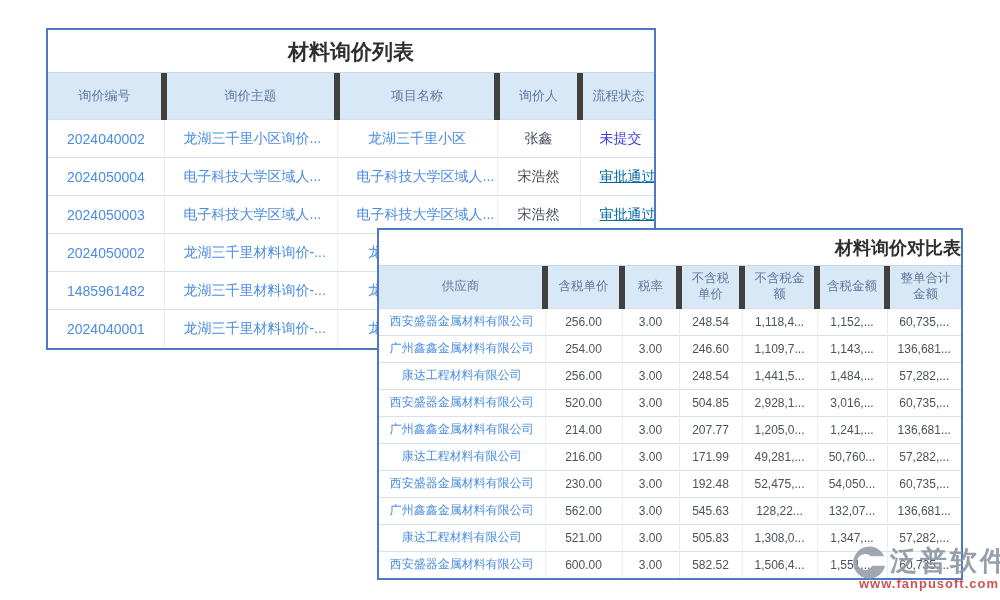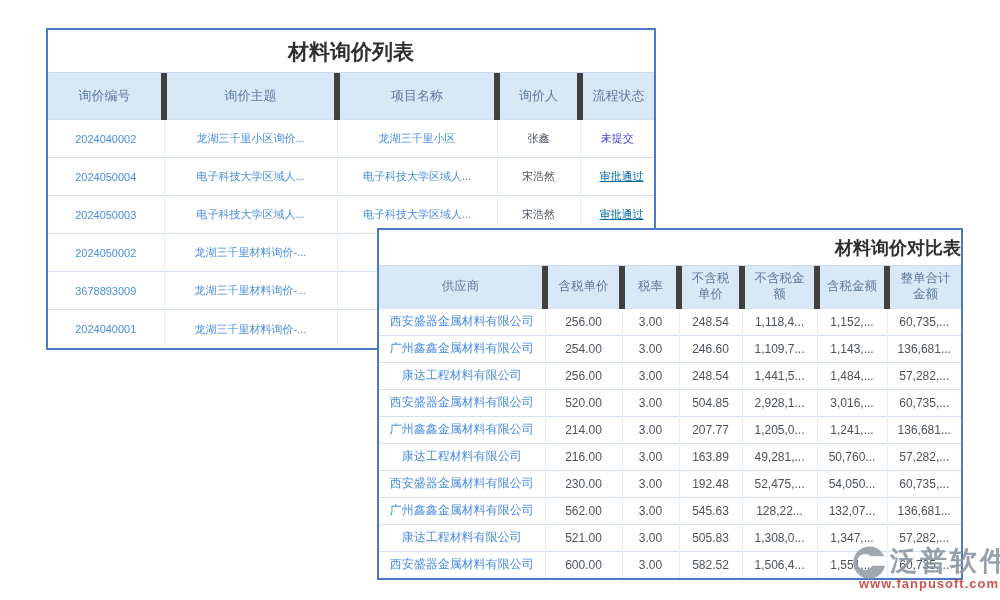--- a/index.html
+++ b/index.html
@@ -15,21 +15,21 @@
     border-left:6px solid #404040; line-height:1.25; }
   th:first-child { border-left:none; }
   td { text-align:center; border-top:1px solid #d4e0ee; border-left:1px solid #e7eef7;
     overflow:hidden; white-space:nowrap; }
   td:first-child { border-left:none; }
 
   
   #list-panel { left:46px; top:28px; width:610px; z-index:1; }
   #list-panel .panel-title { height:43px; line-height:43px; font-size:21px; }
   #list-panel th { height:39px; font-size:13px; padding:15px 4px; }
-  #list-panel td { height:38px; font-size:11px; padding:0 19px; }
+  #list-panel td { height:38px; font-size:14px; padding:0 19px; }
 
   
   #cmp-panel { left:377px; top:228px; width:586px; z-index:2; }
   #cmp-panel .panel-title { height:36px; line-height:36px; font-size:18px;text-align:right; }
   #cmp-panel th { height:42px; font-size:12.5px; padding:0 7px; white-space:normal; }
   #cmp-panel td { height:27px; font-size:12px; padding:0 4px; }
 
   .link { color:#4a8ce0; cursor:pointer; }
   .person { color:#474e5a; }
   .num { color:#4d525c; }
@@ -90,21 +90,21 @@
           <td class="status approved">审批通过</td>
         </tr>
         <tr>
           <td class="link">2024050002</td>
           <td class="link">龙湖三千里材料询价-...</td>
           <td class="link">龙湖三千里小区</td>
           <td class="person"></td>
           <td class="status "></td>
         </tr>
         <tr>
-          <td class="link">3678893009</td>
+          <td class="link">1485961482</td>
           <td class="link">龙湖三千里材料询价-...</td>
           <td class="link">龙湖三千里小区</td>
           <td class="person"></td>
           <td class="status "></td>
         </tr>
         <tr>
           <td class="link">2024040001</td>
           <td class="link">龙湖三千里材料询价-...</td>
           <td class="link">龙湖三千里小区</td>
           <td class="person"></td>
@@ -180,21 +180,21 @@
           <td class="num">3.00</td>
           <td class="num">207.77</td>
           <td class="num">1,205,0...</td>
           <td class="num">1,241,...</td>
           <td class="num">136,681...</td>
         </tr>
         <tr>
           <td class="link">康达工程材料有限公司</td>
           <td class="num">216.00</td>
           <td class="num">3.00</td>
-          <td class="num">163.89</td>
+          <td class="num">171.99</td>
           <td class="num">49,281,...</td>
           <td class="num">50,760...</td>
           <td class="num">57,282,...</td>
         </tr>
         <tr>
           <td class="link">西安盛器金属材料有限公司</td>
           <td class="num">230.00</td>
           <td class="num">3.00</td>
           <td class="num">192.48</td>
           <td class="num">52,475,...</td>

